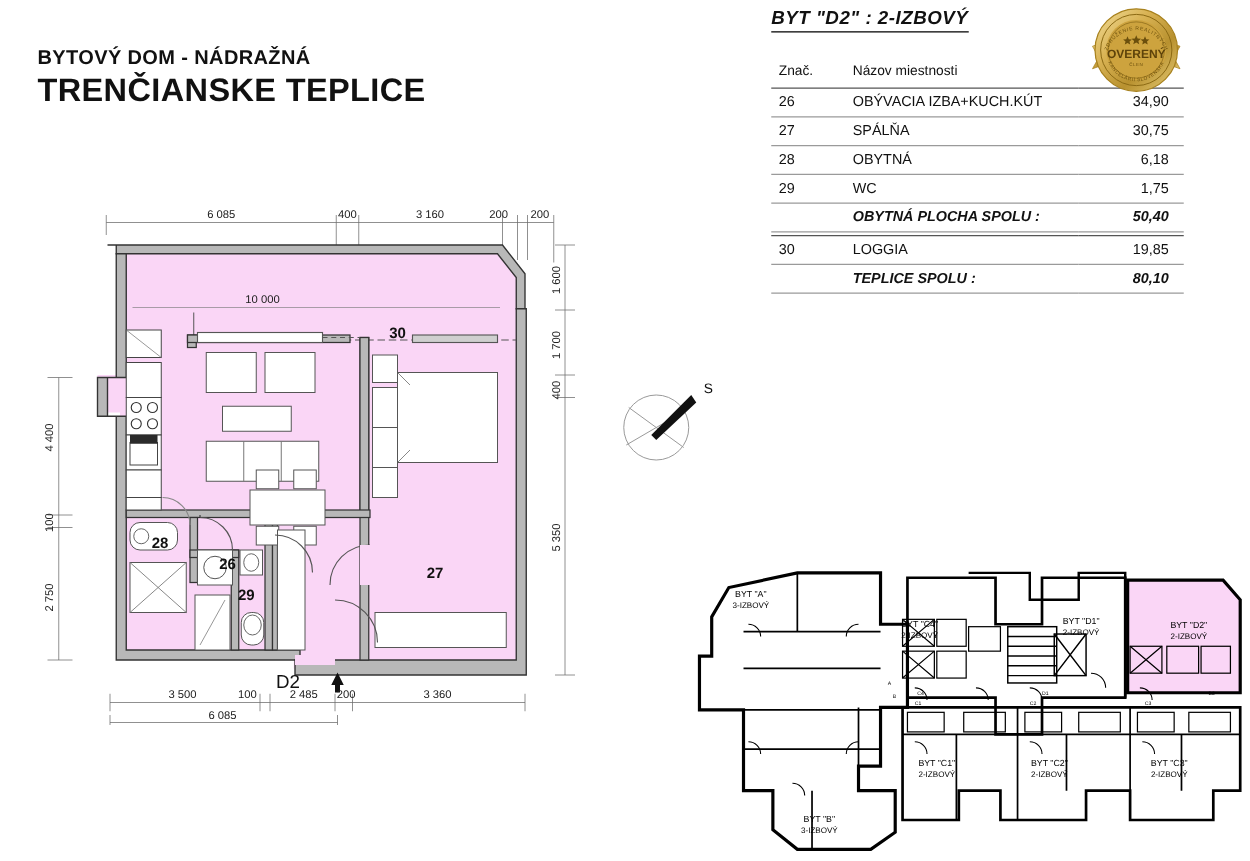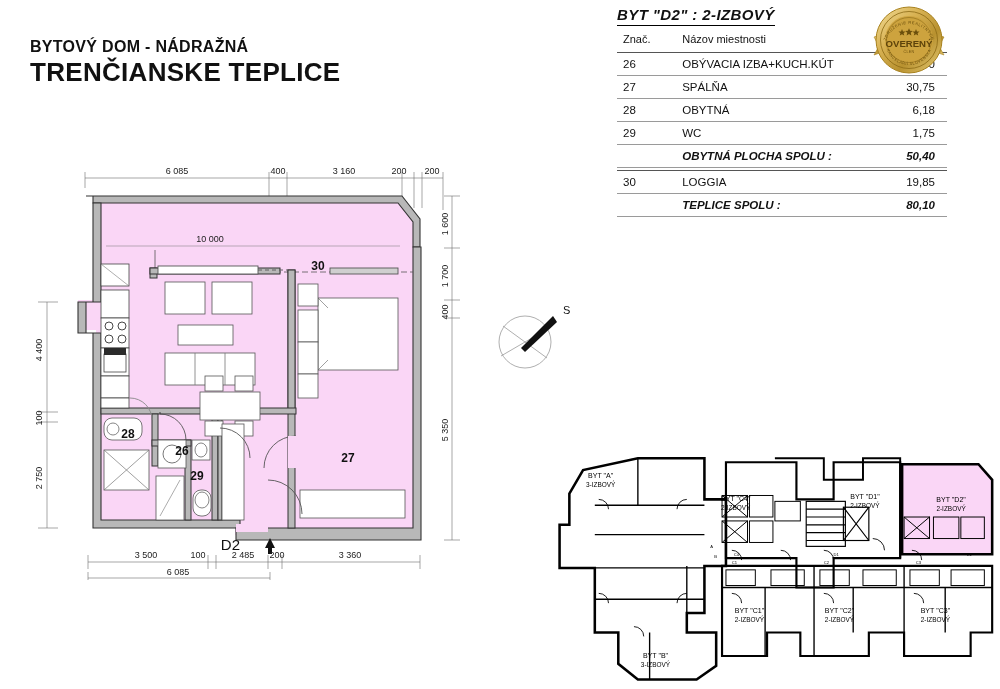--- a/index.html
+++ b/index.html
@@ -12,21 +12,21 @@
 
   
   #title-block{position:absolute;left:30px;top:6px;}
   #title-line1{font-size:16px;font-weight:700;letter-spacing:.3px;line-height:26px;white-space:nowrap;margin-top:28px;}
   #title-line2{font-size:26px;font-weight:700;letter-spacing:.3px;line-height:24px;white-space:nowrap;}
 
   
   #table-block{position:absolute;left:617px;top:6px;width:330px;}
   #table-title{font-size:15px;font-weight:700;font-style:italic;letter-spacing:.4px;
     border-bottom:1.6px solid #000;padding-bottom:2px;display:inline-block;white-space:nowrap;}
-  table.rooms{border-collapse:collapse;width:330px;margin-top:2px;font-size:11.5px;}
+  table.rooms{border-collapse:collapse;width:330px;margin-top:20px;font-size:11.5px;}
   table.rooms th,table.rooms td{border-bottom:1px solid #9a9a9a;padding:5px 4px;
     vertical-align:middle;background:transparent;}
   table.rooms th{font-weight:400;font-size:11px;text-align:left;border-bottom:none;}
   .hdr-row th{padding-bottom:3px;}
   .col-znac{width:45px;text-align:left;padding-left:6px !important;}
   .col-nazov{width:200px;text-align:left;padding-left:14px !important;}
   .col-plocha{width:78px;text-align:right;padding-right:12px !important;}
   .sum-row td{font-style:italic;font-weight:700;border-bottom:none;}
   .sum-row td.col-nazov{padding-left:14px !important;}
   tr.line-under td{border-bottom:1px solid #9a9a9a;}

